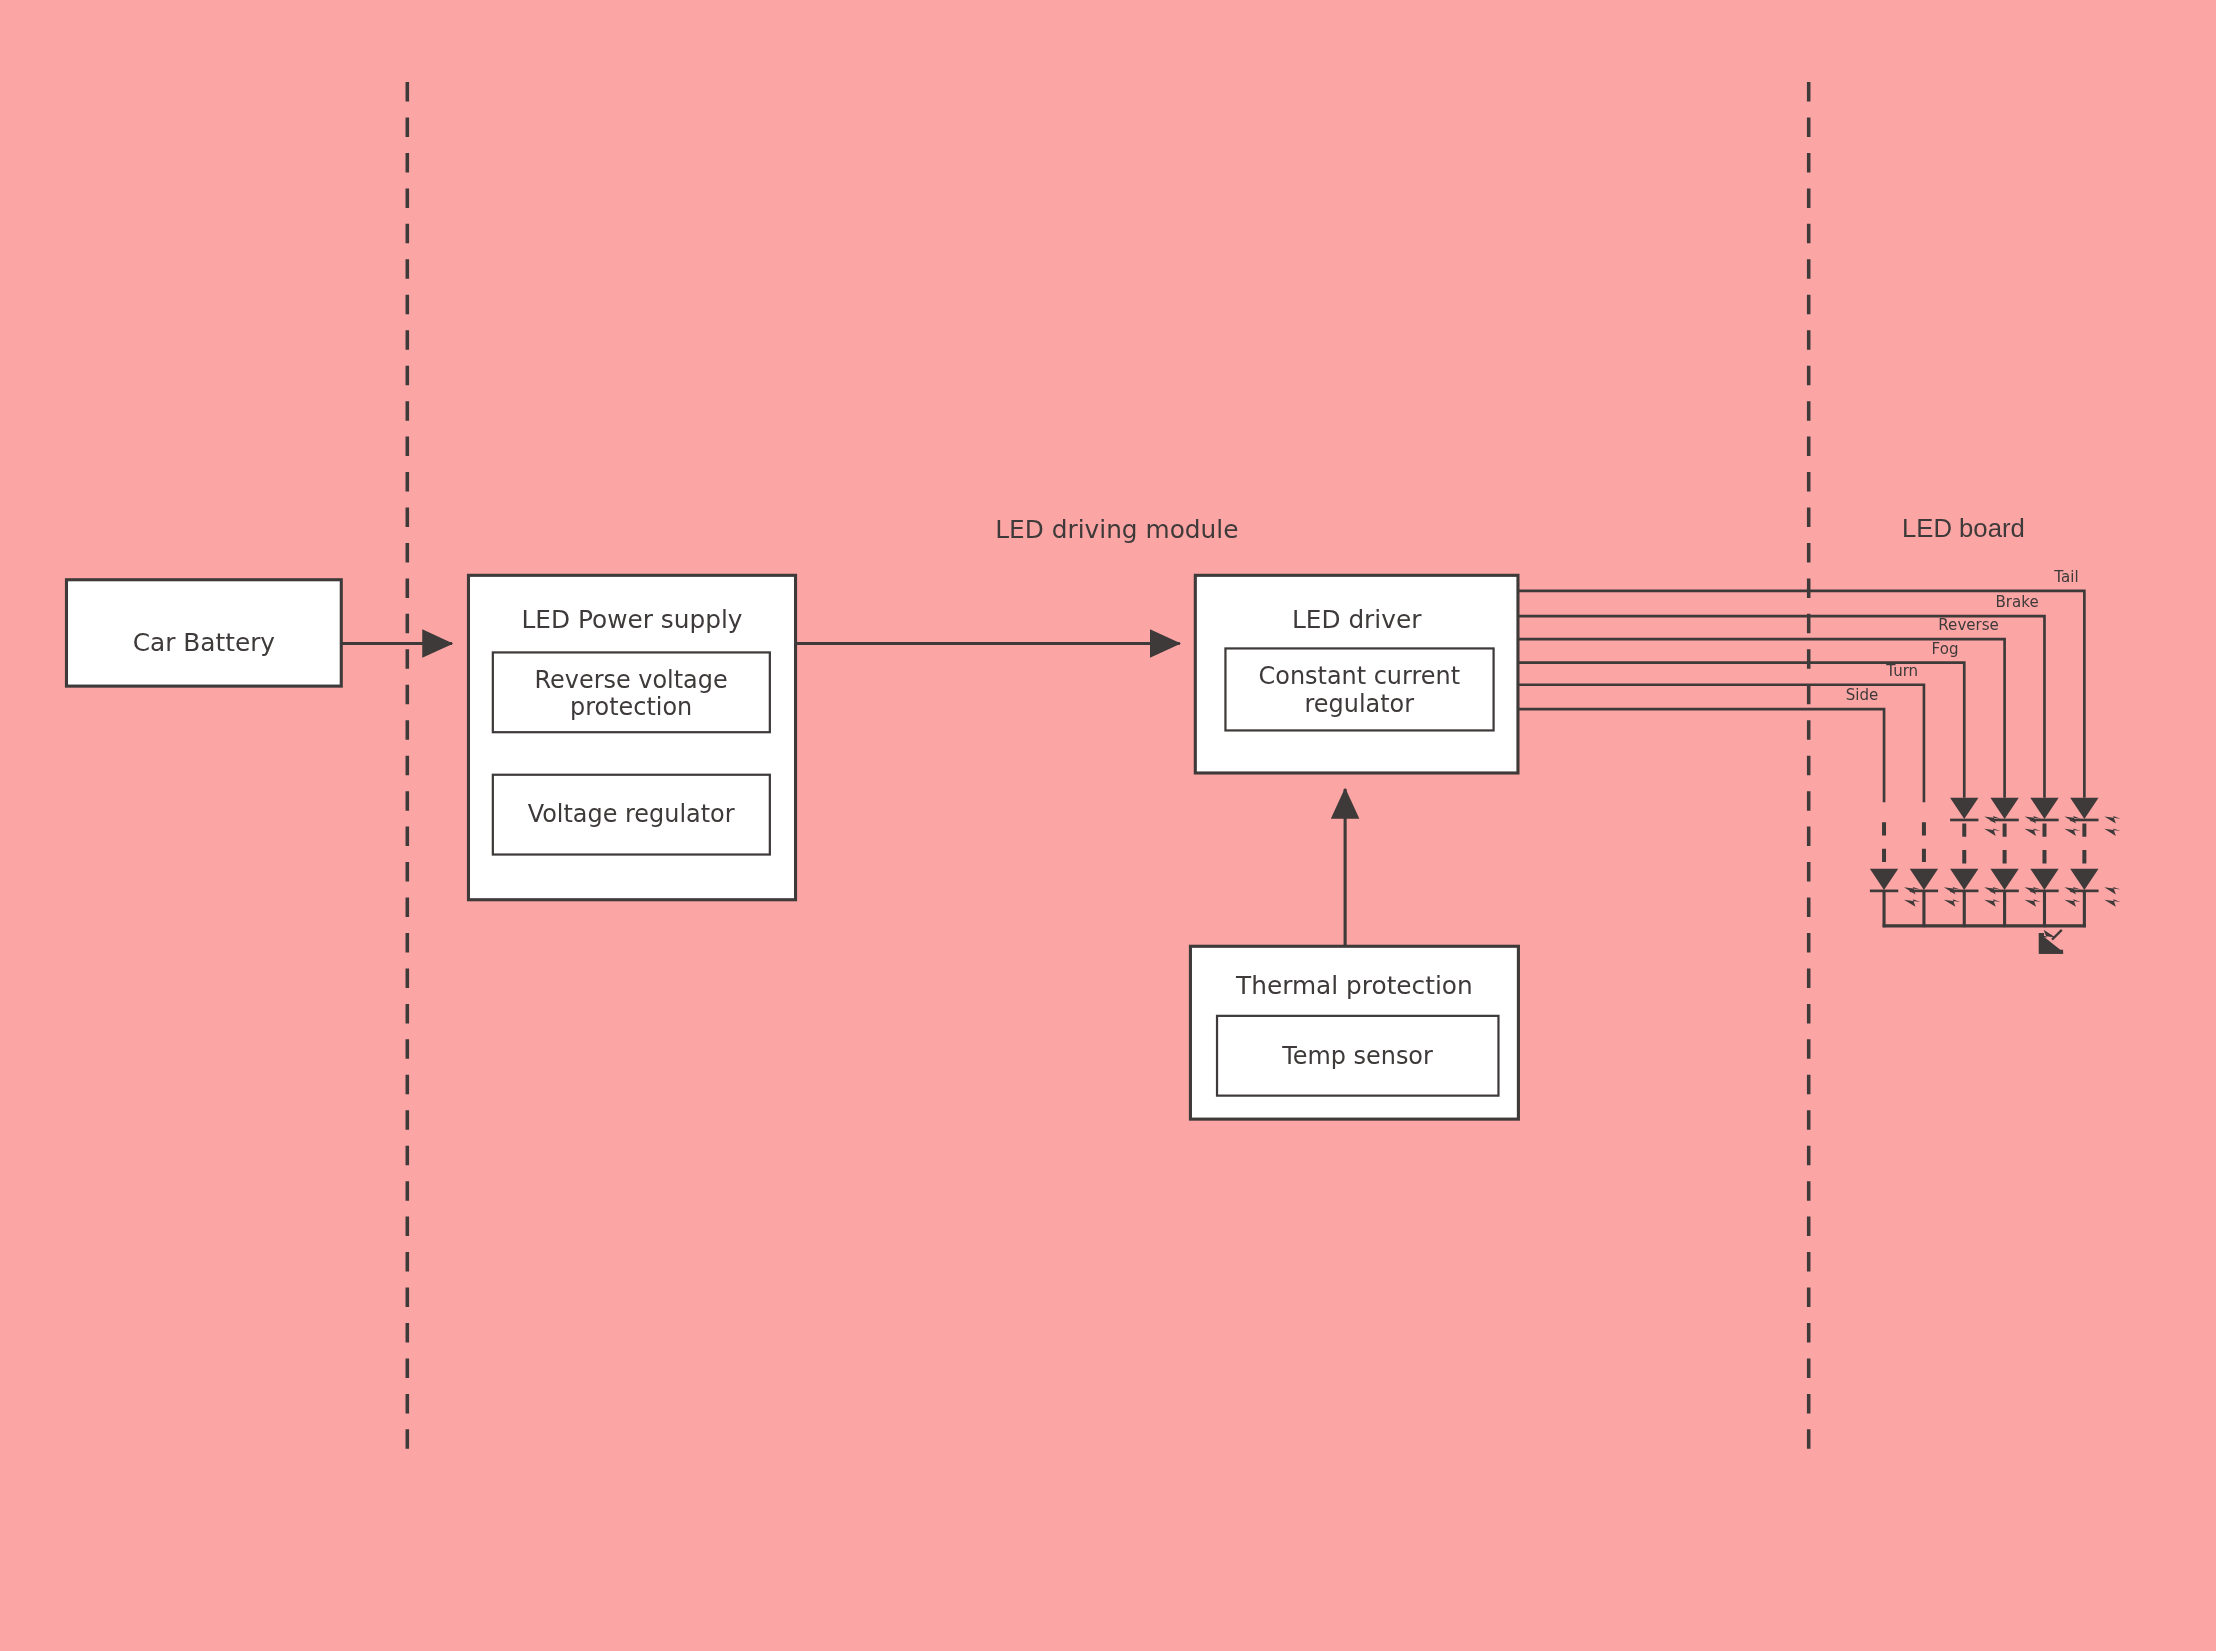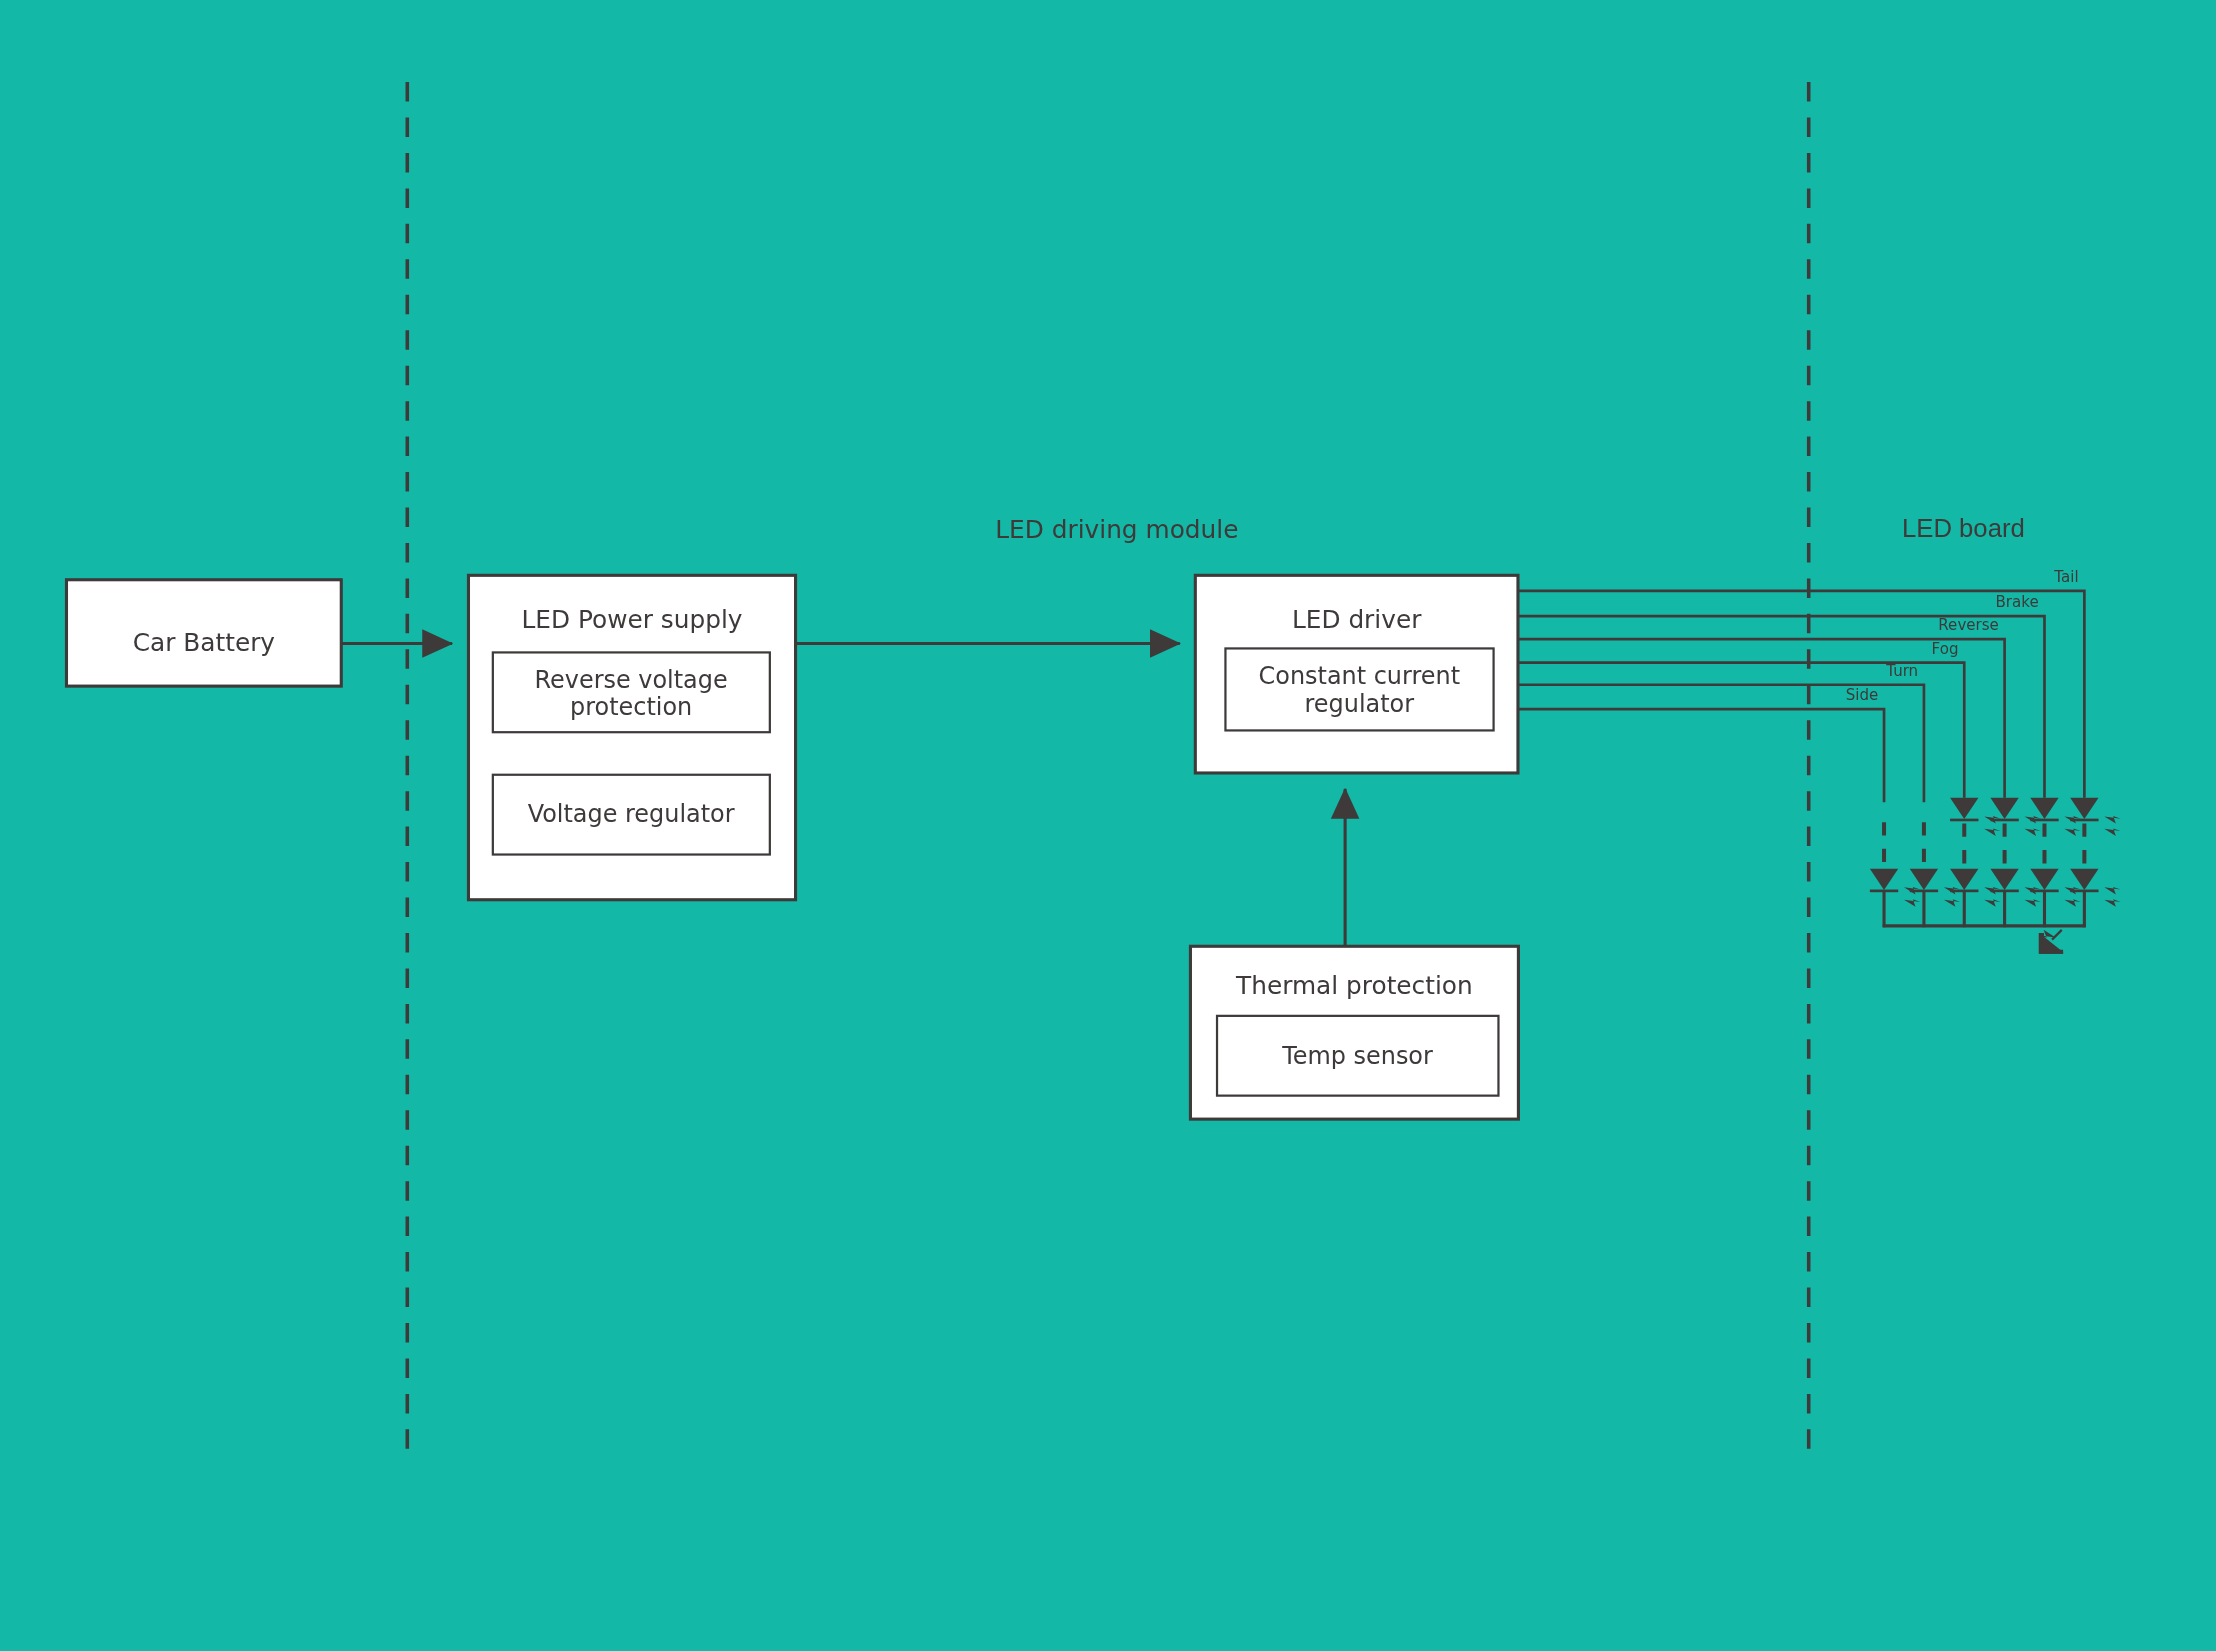--- a/index.html
+++ b/index.html
@@ -10,21 +10,21 @@
   body {
     width: 2216px;
     height: 1651px;
     font-family: "DejaVu Sans", "Liberation Sans", sans-serif;
     overflow: hidden;
   }
   #diagram-root {
     position: relative;
     width: 2216px;
     height: 1651px;
-    background: #14b8a6;
+    background: #fca5a5;
   }
   svg.layer {
     position: absolute;
     top: 0;
     left: 0;
     width: 2216px;
     height: 1651px;
   }
   .stroke {
     stroke: #3d3a39;

